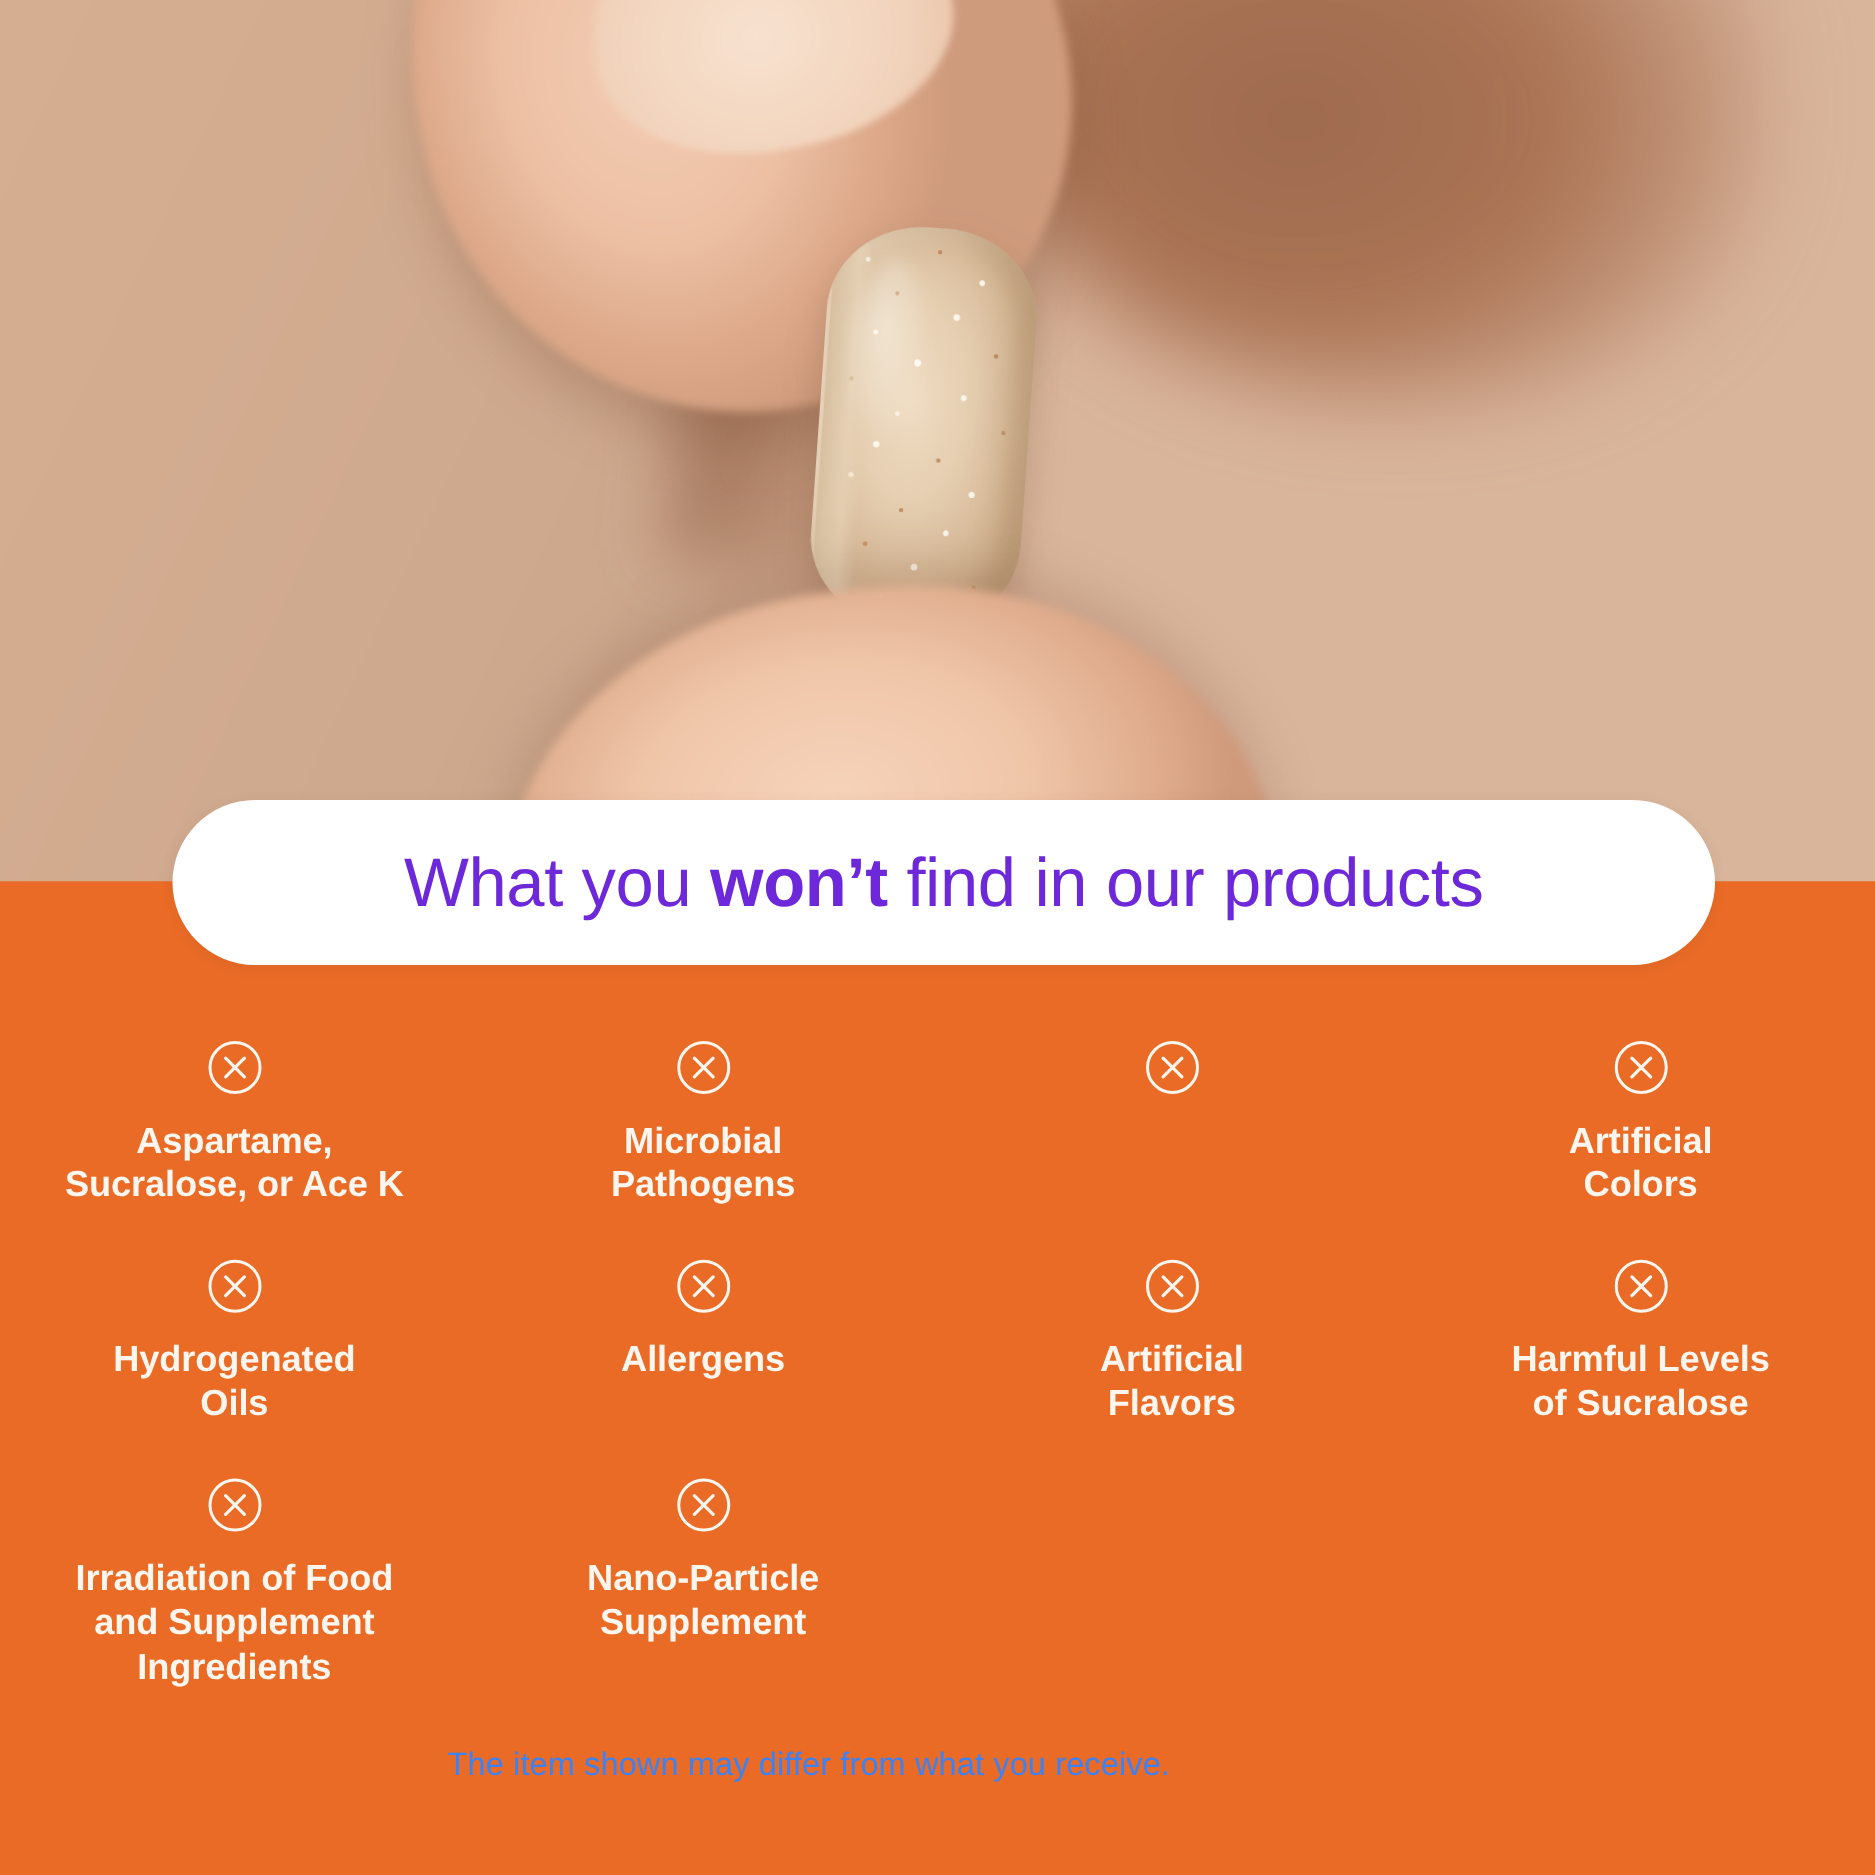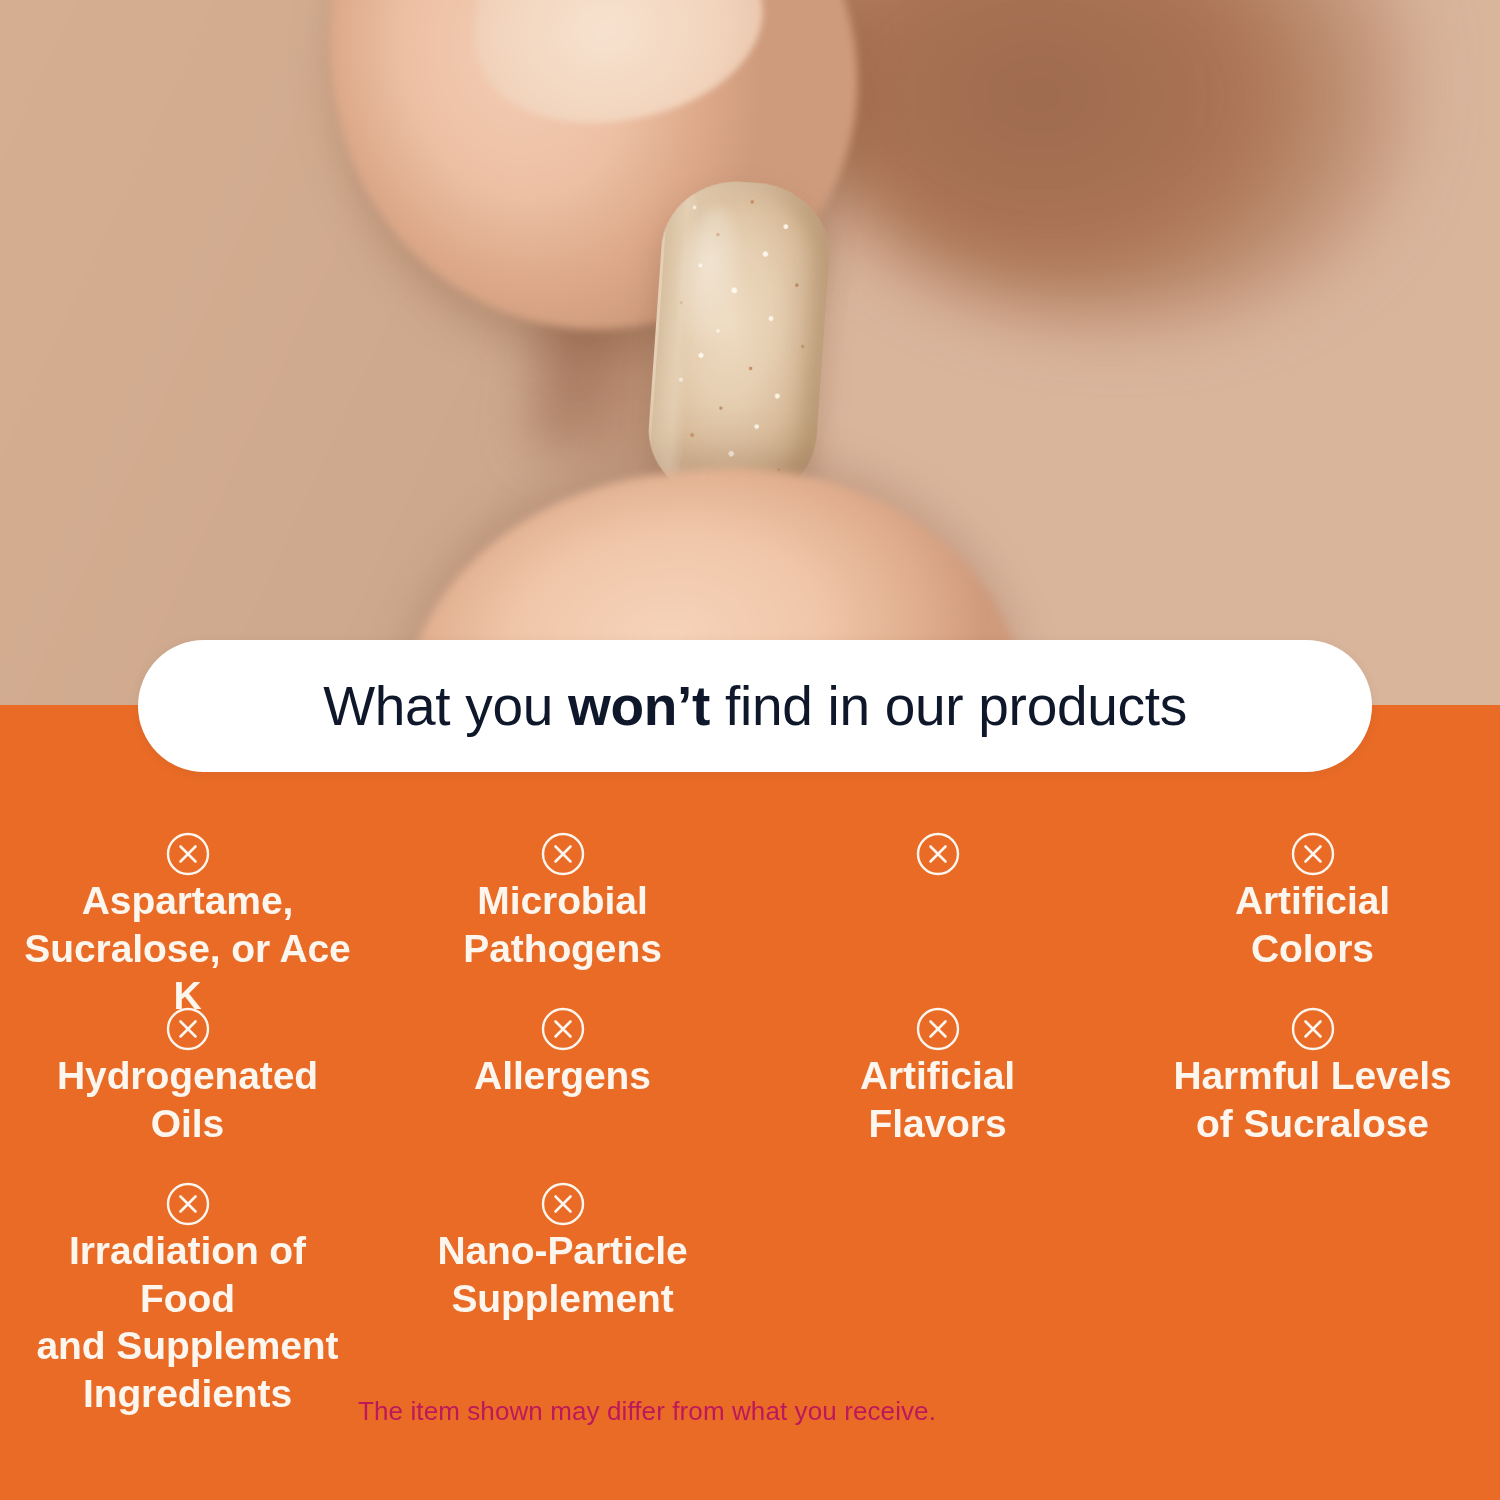--- a/index.html
+++ b/index.html
@@ -204,21 +204,21 @@
     height: 132px;
     background: #ffffff;
     border-radius: 66px;
     display: flex;
     align-items: center;
     justify-content: center;
     box-shadow: 0 2px 10px rgba(120,70,40,0.10);
   }
   .title-text {
     font-size: 55px;
-    color: #0f172a;
+    color: #6d28d9;
     letter-spacing: -0.3px;
     white-space: nowrap;
     font-weight: 500;
   }
   .title-text .t-strong {
     font-weight: 800;
   }
 
   
   .grid {
@@ -237,38 +237,39 @@
     align-items: center;
   }
   .xicon {
     width: 46px;
     height: 46px;
     display: block;
     margin-top: 13px;
     flex: none;
   }
   .cell-label {
+    margin-top: 19px;
     width: 340px;
     text-align: center;
     color: #fdf6ef;
-    font-size: 39px;
+    font-size: 29px;
     font-weight: 700;
     line-height: 1.22;
     letter-spacing: -0.1px;
     white-space: pre-line;
   }
 
   
   .disclaimer {
     position: absolute;
     left: 0;
     top: 1396px;
     width: 1294px;
     text-align: center;
-    color: #be185d;
+    color: #3b82f6;
     font-size: 26px;
     font-weight: 400;
     letter-spacing: 0.1px;
   }
 </style>
 </head>
 <body>
 
 <div id="page">
 

